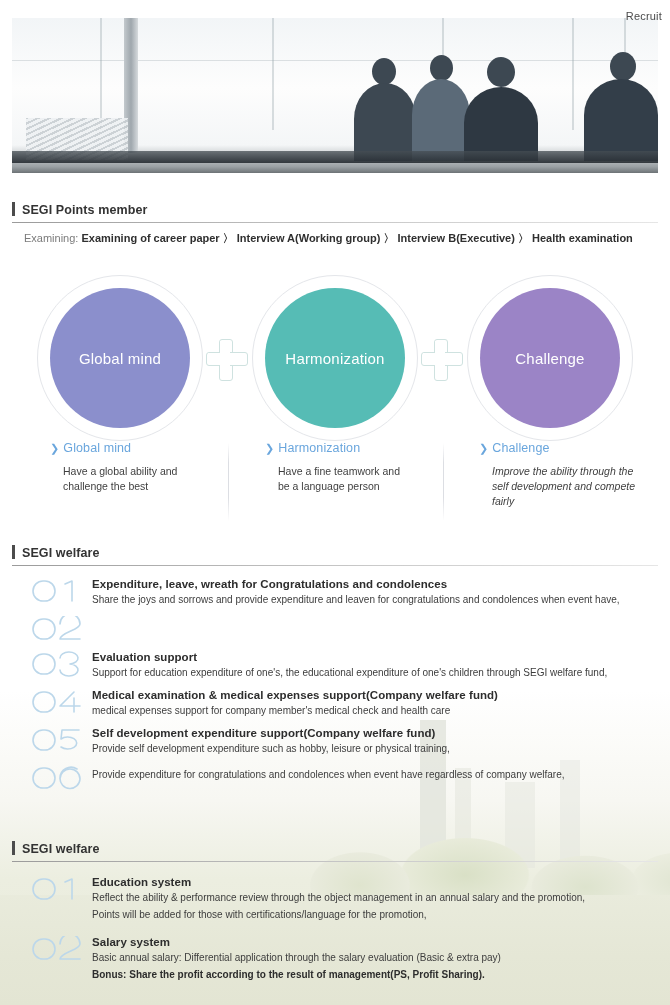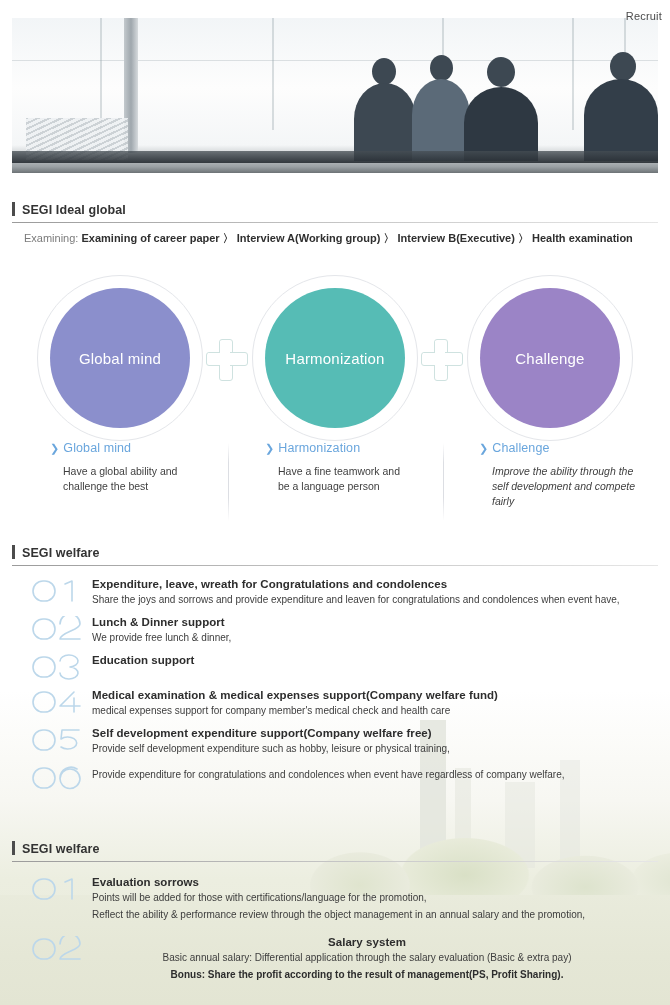--- a/index.html
+++ b/index.html
@@ -190,21 +190,21 @@
   <div class="head" style="left:475px;bottom:86px;width:28px;height:30px;"></div>
   <div class="fig" style="left:452px;width:74px;height:74px;background:#2e3842;"></div>
 
   <div class="head" style="left:598px;bottom:92px;width:26px;height:29px;"></div>
   <div class="fig" style="left:572px;width:74px;height:82px;background:#333e49;"></div>
 
   <div class="deskline"></div>
 </div>
 
 <div class="section-head" style="top:200px;">
-  <span class="bar"></span><span class="title">SEGI Ideal global</span>
+  <span class="bar"></span><span class="title">SEGI Points member</span>
   <div class="rule"></div>
 </div>
 
 <div class="procedure">
   <span class="lbl">Examining:</span>
   <span class="val">Examining of career paper 〉 Interview A(Working group) 〉 Interview B(Executive) 〉 Health examination</span>
 </div>
 
 <div class="circles">
   <div class="circle-wrap" style="left:37px;">
@@ -300,38 +300,35 @@
       <div class="wnum">
         <svg width="54" height="26" viewBox="0 0 52 26" xmlns="http://www.w3.org/2000/svg">
           <g transform="translate(0,0)">
             <rect x="2" y="3" width="22" height="20" rx="10" fill="none" stroke="#bcd7ea" stroke-width="1.6" stroke-linecap="round" stroke-linejoin="round"></rect>
           </g>
           <g transform="translate(26,0)">
             <path d="M3 8 A10 10 0 0 1 23 8 C23 14 4 16 3 23 L23 23" fill="none" stroke="#bcd7ea" stroke-width="1.6" stroke-linecap="round" stroke-linejoin="round"></path>
           </g>
         </svg>
       </div>
-      <div class="wbody">
-        <div class="wtitle">Lunch &amp; Dinner support</div>
-        <div class="wdesc">We provide free lunch &amp; dinner,</div>
-      </div>
     </div>
     <div class="wrow" style="margin-bottom: 9px;">
       <div class="wnum">
         <svg width="54" height="26" viewBox="0 0 52 26" xmlns="http://www.w3.org/2000/svg">
           <g transform="translate(0,0)">
             <rect x="2" y="3" width="22" height="20" rx="10" fill="none" stroke="#bcd7ea" stroke-width="1.6" stroke-linecap="round" stroke-linejoin="round"></rect>
           </g>
           <g transform="translate(26,0)">
             <path d="M3 7 A9 6 0 1 1 13 13 A9 6 0 1 1 3 19" fill="none" stroke="#bcd7ea" stroke-width="1.6" stroke-linecap="round" stroke-linejoin="round"></path>
           </g>
         </svg>
       </div>
       <div class="wbody">
-        <div class="wtitle">Education support</div>
+        <div class="wtitle">Evaluation support</div>
+        <div class="wdesc">Support for education expenditure of one's, the educational expenditure of one's children through SEGI welfare fund,</div>
       </div>
     </div>
     <div class="wrow" style="margin-bottom: 9px;">
       <div class="wnum">
         <svg width="54" height="26" viewBox="0 0 52 26" xmlns="http://www.w3.org/2000/svg">
           <g transform="translate(0,0)">
             <rect x="2" y="3" width="22" height="20" rx="10" fill="none" stroke="#bcd7ea" stroke-width="1.6" stroke-linecap="round" stroke-linejoin="round"></rect>
           </g>
           <g transform="translate(26,0)">
             <path d="M17 3 L3 17 L23 17 M17 9 L17 23" fill="none" stroke="#bcd7ea" stroke-width="1.6" stroke-linecap="round" stroke-linejoin="round"></path>
@@ -348,21 +345,21 @@
         <svg width="54" height="26" viewBox="0 0 52 26" xmlns="http://www.w3.org/2000/svg">
           <g transform="translate(0,0)">
             <rect x="2" y="3" width="22" height="20" rx="10" fill="none" stroke="#bcd7ea" stroke-width="1.6" stroke-linecap="round" stroke-linejoin="round"></rect>
           </g>
           <g transform="translate(26,0)">
             <path d="M22 3 L5 3 L4 12 A9 6 0 1 1 4 20" fill="none" stroke="#bcd7ea" stroke-width="1.6" stroke-linecap="round" stroke-linejoin="round"></path>
           </g>
         </svg>
       </div>
       <div class="wbody">
-        <div class="wtitle">Self development expenditure support(Company welfare free)</div>
+        <div class="wtitle">Self development expenditure support(Company welfare fund)</div>
         <div class="wdesc">Provide self development expenditure such as hobby, leisure or physical training,</div>
       </div>
     </div>
     <div class="wrow" style="margin-bottom: 9px;">
       <div class="wnum">
         <svg width="54" height="26" viewBox="0 0 52 26" xmlns="http://www.w3.org/2000/svg">
           <g transform="translate(0,0)">
             <rect x="2" y="3" width="22" height="20" rx="10" fill="none" stroke="#bcd7ea" stroke-width="1.6" stroke-linecap="round" stroke-linejoin="round"></rect>
           </g>
           <g transform="translate(26,0)">
@@ -387,26 +384,26 @@
         <svg width="54" height="26" viewBox="0 0 52 26" xmlns="http://www.w3.org/2000/svg">
           <g transform="translate(0,0)">
             <rect x="2" y="3" width="22" height="20" rx="10" fill="none" stroke="#bcd7ea" stroke-width="1.6" stroke-linecap="round" stroke-linejoin="round"></rect>
           </g>
           <g transform="translate(26,0)">
             <path d="M8 6 L15 3 L15 23" fill="none" stroke="#bcd7ea" stroke-width="1.6" stroke-linecap="round" stroke-linejoin="round"></path>
           </g>
         </svg>
       </div>
       <div class="wbody">
-        <div class="wtitle">Evaluation sorrows</div>
+        <div class="wtitle">Education system</div>
+        <div class="wdesc">Reflect the ability &amp; performance review through the object management in an annual salary and the promotion,</div>
         <div class="wdesc">Points will be added for those with certifications/language for the promotion,</div>
-        <div class="wdesc">Reflect the ability &amp; performance review through the object management in an annual salary and the promotion,</div>
-      </div>
-    </div>
-    <div class="wrow" style="margin-bottom: 14px; text-align: center;">
+      </div>
+    </div>
+    <div class="wrow" style="margin-bottom: 14px;">
       <div class="wnum">
         <svg width="54" height="26" viewBox="0 0 52 26" xmlns="http://www.w3.org/2000/svg">
           <g transform="translate(0,0)">
             <rect x="2" y="3" width="22" height="20" rx="10" fill="none" stroke="#bcd7ea" stroke-width="1.6" stroke-linecap="round" stroke-linejoin="round"></rect>
           </g>
           <g transform="translate(26,0)">
             <path d="M3 8 A10 10 0 0 1 23 8 C23 14 4 16 3 23 L23 23" fill="none" stroke="#bcd7ea" stroke-width="1.6" stroke-linecap="round" stroke-linejoin="round"></path>
           </g>
         </svg>
       </div>

